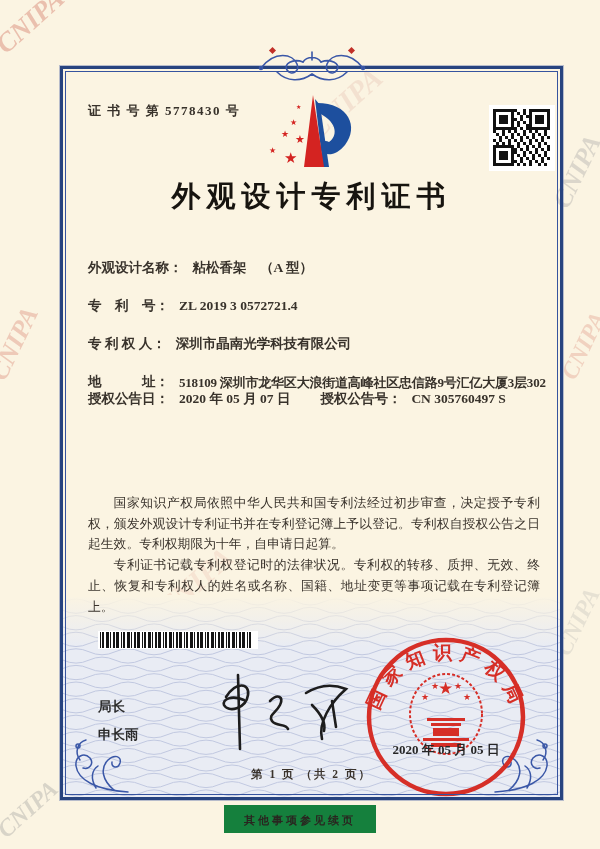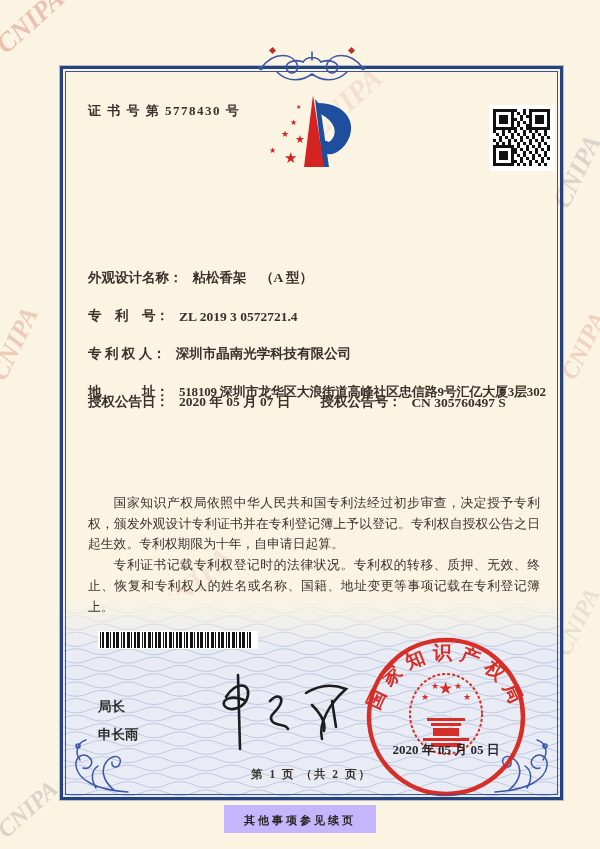--- a/index.html
+++ b/index.html
@@ -44,21 +44,21 @@
   
   .certno{position:absolute;left:25px;top:33px;font-size:13px;letter-spacing:1.5px;
     font-weight:600;color:#38322b;z-index:3}
   .logo{position:absolute;left:200px;top:26px;z-index:3}
   .qr{position:absolute;left:426px;top:36px;z-index:3}
   .title{position:absolute;left:0;right:0;top:108px;text-align:center;
     font-size:29px;font-weight:700;letter-spacing:6px;color:#17140f;z-index:3}
 
   
   .fields{position:absolute;left:25px;top:180px;width:450px;z-index:3}
-  .row{height:38px;display:flex;align-items:flex-end;font-size:13.5px}
+  .row{height:38px;display:flex;align-items:center;font-size:13.5px}
   .fl{font-weight:700;white-space:pre;color:#38322b}
   .fv{font-weight:600;margin-left:10px;white-space:pre;color:#38322b}
   .row.addr .fv{font-size:13px;letter-spacing:-.2px;margin-top:1px}
   .row.grant{margin-top:-14px;height:24px}
   .g2{margin-left:30px}
 
   
   .paras{position:absolute;left:25px;top:424px;width:452px;z-index:3}
   .paras p{margin:0;text-indent:2em;text-align:justify;font-size:12.8px;
     line-height:1.62;color:#3a332c;font-weight:500}
@@ -70,21 +70,21 @@
   .signer-title{position:absolute;left:35px;top:629px;font-size:13.5px;font-weight:700;
     font-family:"Liberation Sans","DejaVu Sans",sans-serif;color:#2b2b2b;z-index:3}
   .signer-name{position:absolute;left:35px;top:657px;font-size:13.5px;font-weight:700;
     font-family:"Liberation Sans","DejaVu Sans",sans-serif;color:#2b2b2b;z-index:3}
   .signature{position:absolute;left:135px;top:600px;z-index:3}
   .seal{position:absolute;left:298px;top:563px;z-index:4;opacity:.95}
   .pageno{position:absolute;left:0;right:0;top:698px;text-align:center;font-size:11.5px;
     letter-spacing:2px;font-weight:600;color:#3a332c;z-index:3}
 
   .footer-note{position:absolute;left:50%;top:805px;transform:translateX(-50%);
-    background:#c4b5fd;padding:5px 20px;z-index:3}
+    background:#15803d;padding:5px 20px;z-index:3}
   .footer-note span{font-size:11px;letter-spacing:3px;font-weight:700;color:#2a2520}
 </style>
 </head>
 <body>
 
 <div class="wm wm1">CNIPA</div>
 <div class="wm wm2">CNIPA</div>
 <div class="wm wm3">CNIPA</div>
 <div class="wm wm4">CNIPA</div>
 <div class="wm wm5">CNIPA</div>
@@ -266,20 +266,21 @@
       <rect x="7" y="7" width="15" height="15" fill="#fff"></rect>
       <rect x="10" y="10" width="9" height="9" fill="#111"></rect>
       <rect x="40" y="4" width="21" height="21" fill="#111"></rect>
       <rect x="43" y="7" width="15" height="15" fill="#fff"></rect>
       <rect x="46" y="10" width="9" height="9" fill="#111"></rect>
       <rect x="4" y="40" width="21" height="21" fill="#111"></rect>
       <rect x="7" y="43" width="15" height="15" fill="#fff"></rect>
       <rect x="10" y="46" width="9" height="9" fill="#111"></rect>
     </svg>
 
+  <div class="title">外观设计专利证书</div>
 
   <div class="fields">
     <div class="row">
       <span class="fl">外观设计名称：</span>
       <span class="fv">粘松香架　（A 型）</span>
     </div>
     <div class="row">
       <span class="fl">专　利　号：</span>
       <span class="fv">ZL 2019 3 0572721.4</span>
     </div>

